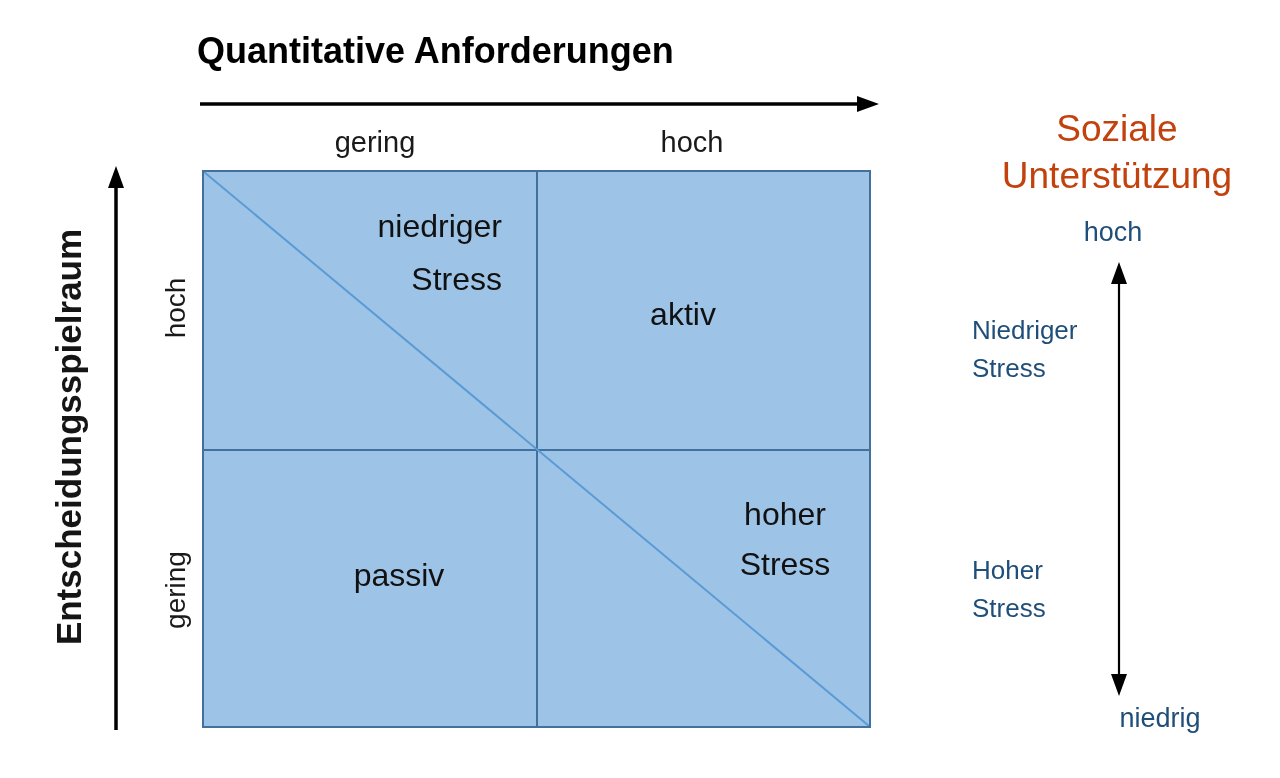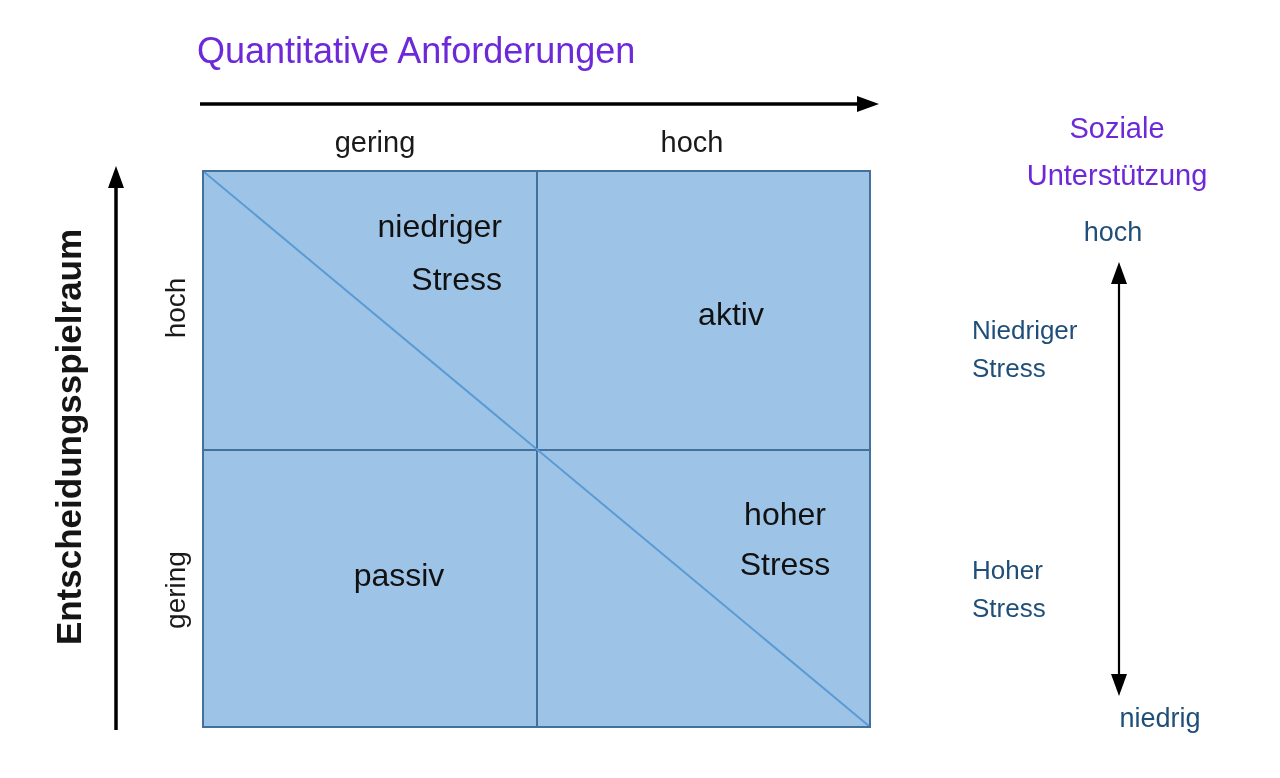--- a/index.html
+++ b/index.html
@@ -3,21 +3,21 @@
 <meta charset="utf-8">
 <style>
   html,body{margin:0;padding:0;background:#fff;}
   #stage{
     position:relative;width:1280px;height:778px;background:#ffffff;
     font-family:"Liberation Sans",sans-serif;overflow:hidden;color:#111;
   }
   .abs{position:absolute;}
   .preline{white-space:pre-line;}
   
-  .x-title{left:197px;top:30px;font-size:36px;font-weight:400;color:#6d28d9;letter-spacing:0px;}
+  .x-title{left:197px;top:30px;font-size:36px;font-weight:700;color:#000000;letter-spacing:0px;}
   .x-label{top:126px;font-size:29px;color:#1a1a1a;text-align:center;}
   .x-label.low{left:290px;width:170px;}
   .x-label.high{left:607px;width:170px;}
   .y-title{
     left:-211px;top:414px;width:560px;height:46px;
     transform:rotate(-90deg);transform-origin:center;
     font-size:35px;font-weight:700;color:#151515;text-align:center;line-height:46px;
   }
   .y-label{
     left:116px;width:120px;height:32px;transform:rotate(-90deg);transform-origin:center;
@@ -28,26 +28,26 @@
   
   .matrix{
     left:202px;top:170px;width:669px;height:558px;
     background:#9DC3E6;border:2px solid #41719C;box-sizing:border-box;
   }
   .divider-v{left:332px;top:0;width:2px;height:100%;background:#41719C;}
   .divider-h{left:0;top:277px;width:100%;height:2px;background:#41719C;}
   .diag-svg{left:0;top:0;width:665px;height:554px;}
   .q-label{font-size:32px;color:#111;line-height:40px;}
   .q-label.tl{left:0;top:28px;width:298px;text-align:right;line-height:53px;}
-  .q-label.tr{left:334px;top:122px;width:290px;text-align:center;padding-left:48px;}
+  .q-label.tr{left:334px;top:122px;width:290px;text-align:center;}
   .q-label.bl{left:0;top:383px;width:390px;text-align:center;}
   .q-label.br{left:447px;top:317px;width:268px;text-align:center;line-height:50px;}
   
   .sp-title{left:985px;top:105px;width:264px;text-align:center;
-    font-size:29px;line-height:47px;color:#6d28d9;}
+    font-size:37px;line-height:47px;color:#c2410c;}
   .sp-scale{font-size:27px;color:#1F4E79;text-align:center;}
   .sp-scale.top{left:1048px;top:217px;width:130px;}
   .sp-scale.bottom{left:1080px;top:703px;width:160px;}
   .sp-note{font-size:26px;line-height:38px;color:#1F4E79;text-align:left;}
   .sp-note.upper{left:972px;top:311px;width:160px;}
   .sp-note.lower{left:972px;top:551px;width:160px;}
   svg{display:block;}
 </style>
 </head>
 <body>

